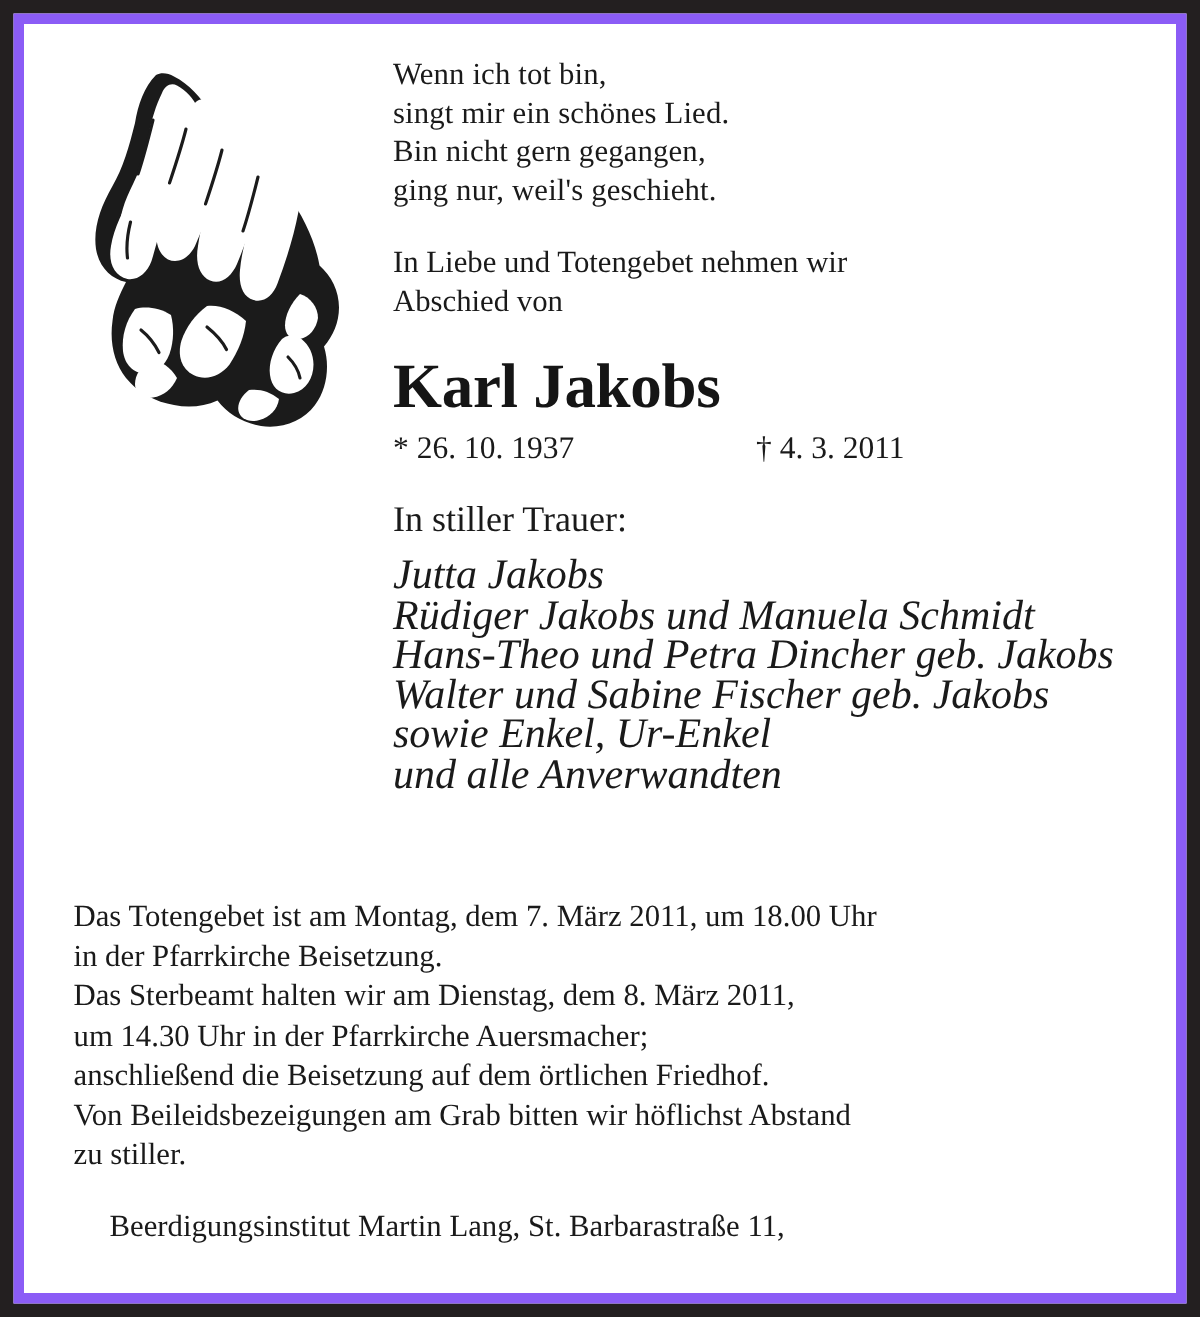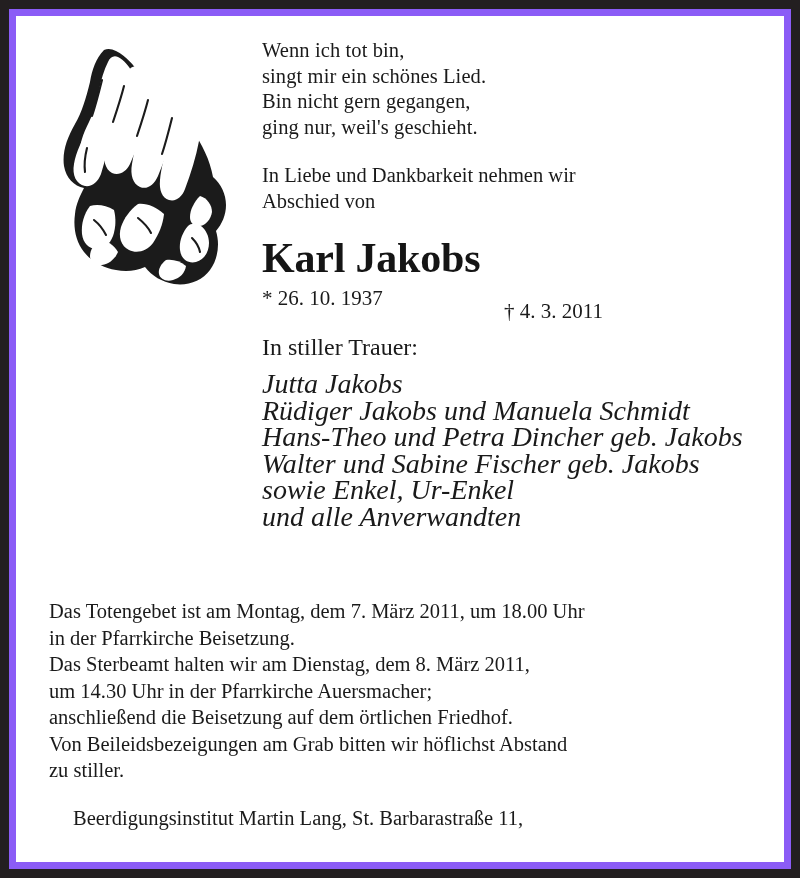--- a/index.html
+++ b/index.html
@@ -95,21 +95,21 @@
   }
   .date-birth {
     position: absolute;
     left: 0;
     top: 0;
     white-space: pre;
   }
   .date-death {
     position: absolute;
     left: 242px;
-    top: 13px;
+    top: 0;
     white-space: pre;
   }
 
   .mourning-heading {
     margin-top: 22px;
     font-size: 24px;
     line-height: 26px;
   }
 
   .mourners {
@@ -219,21 +219,21 @@
       <div class="text-column">
 
         <div class="verse">
           <div class="line">Wenn ich tot bin,</div>
           <div class="line">singt mir ein schönes Lied.</div>
           <div class="line">Bin nicht gern gegangen,</div>
           <div class="line">ging nur, weil's geschieht.</div>
         </div>
 
         <div class="dedication">
-          <div class="line">In Liebe und Dankbarkeit nehmen wir</div>
+          <div class="line">In Liebe und Totengebet nehmen wir</div>
           <div class="line">Abschied von</div>
         </div>
 
         <div class="deceased-name">Karl Jakobs</div>
 
         <div class="dates">
           <span class="date-birth">* 26. 10. 1937</span>
           <span class="date-death">† 4. 3. 2011</span>
         </div>
 

